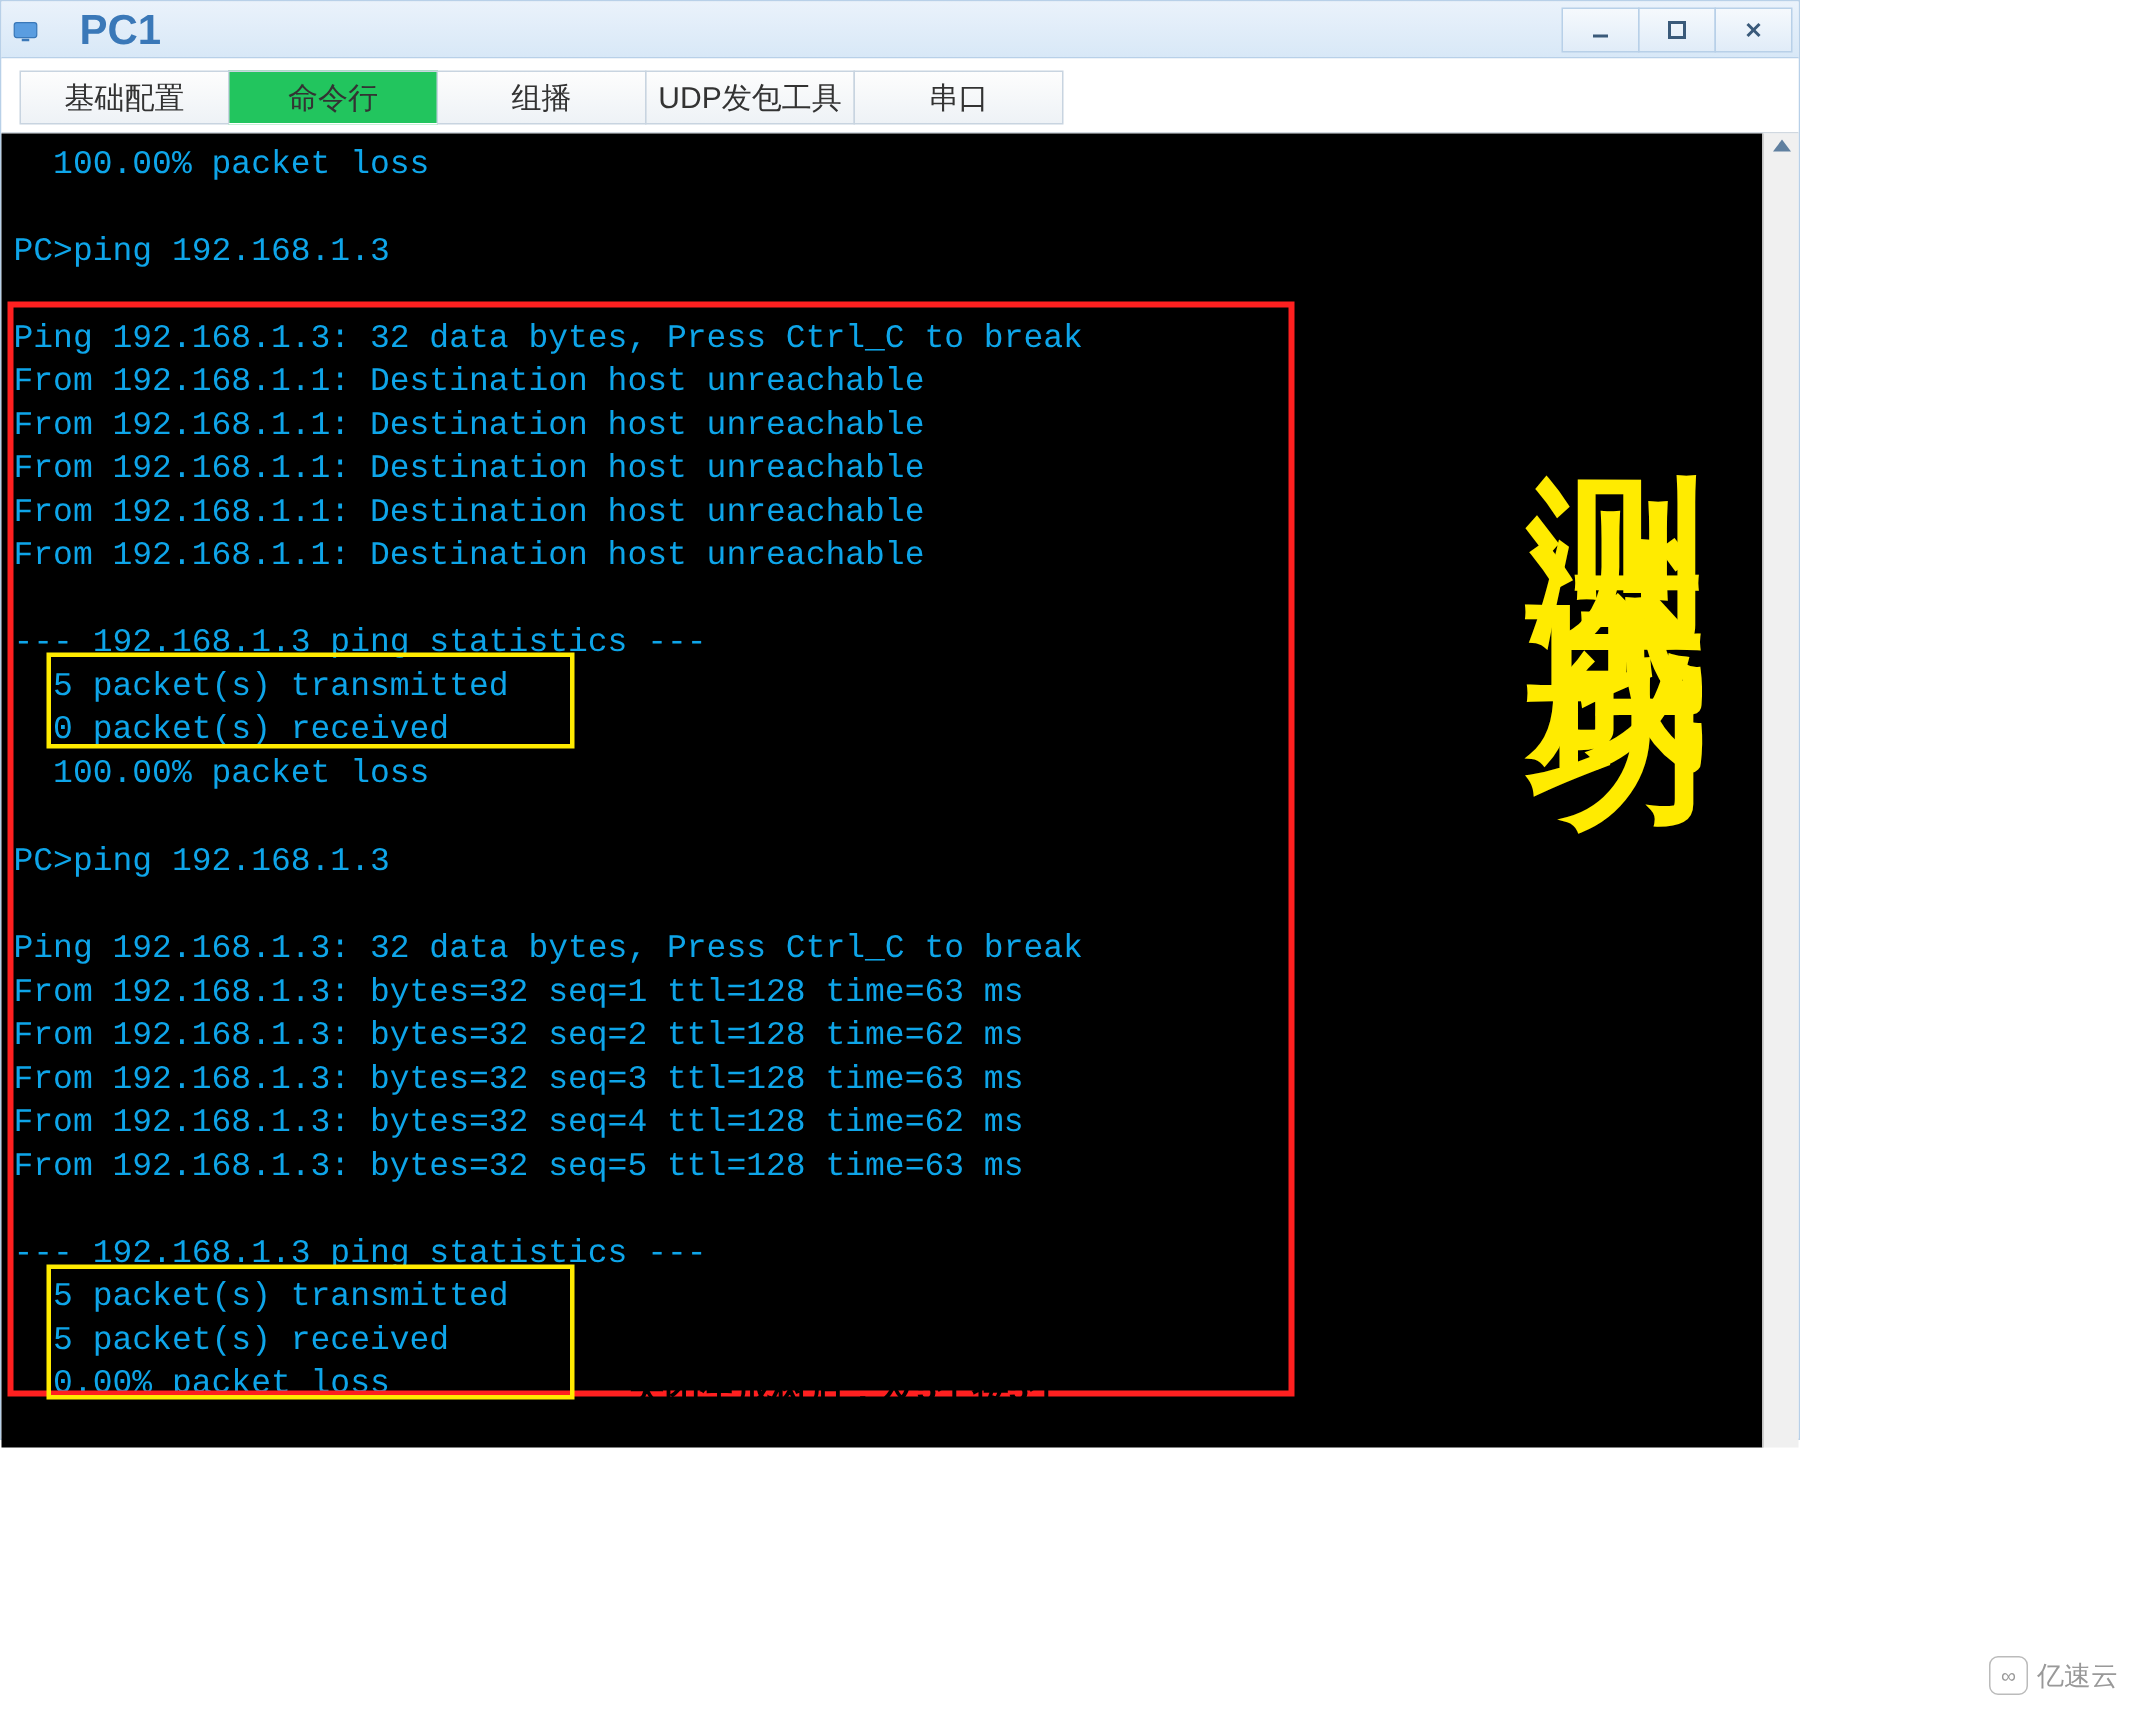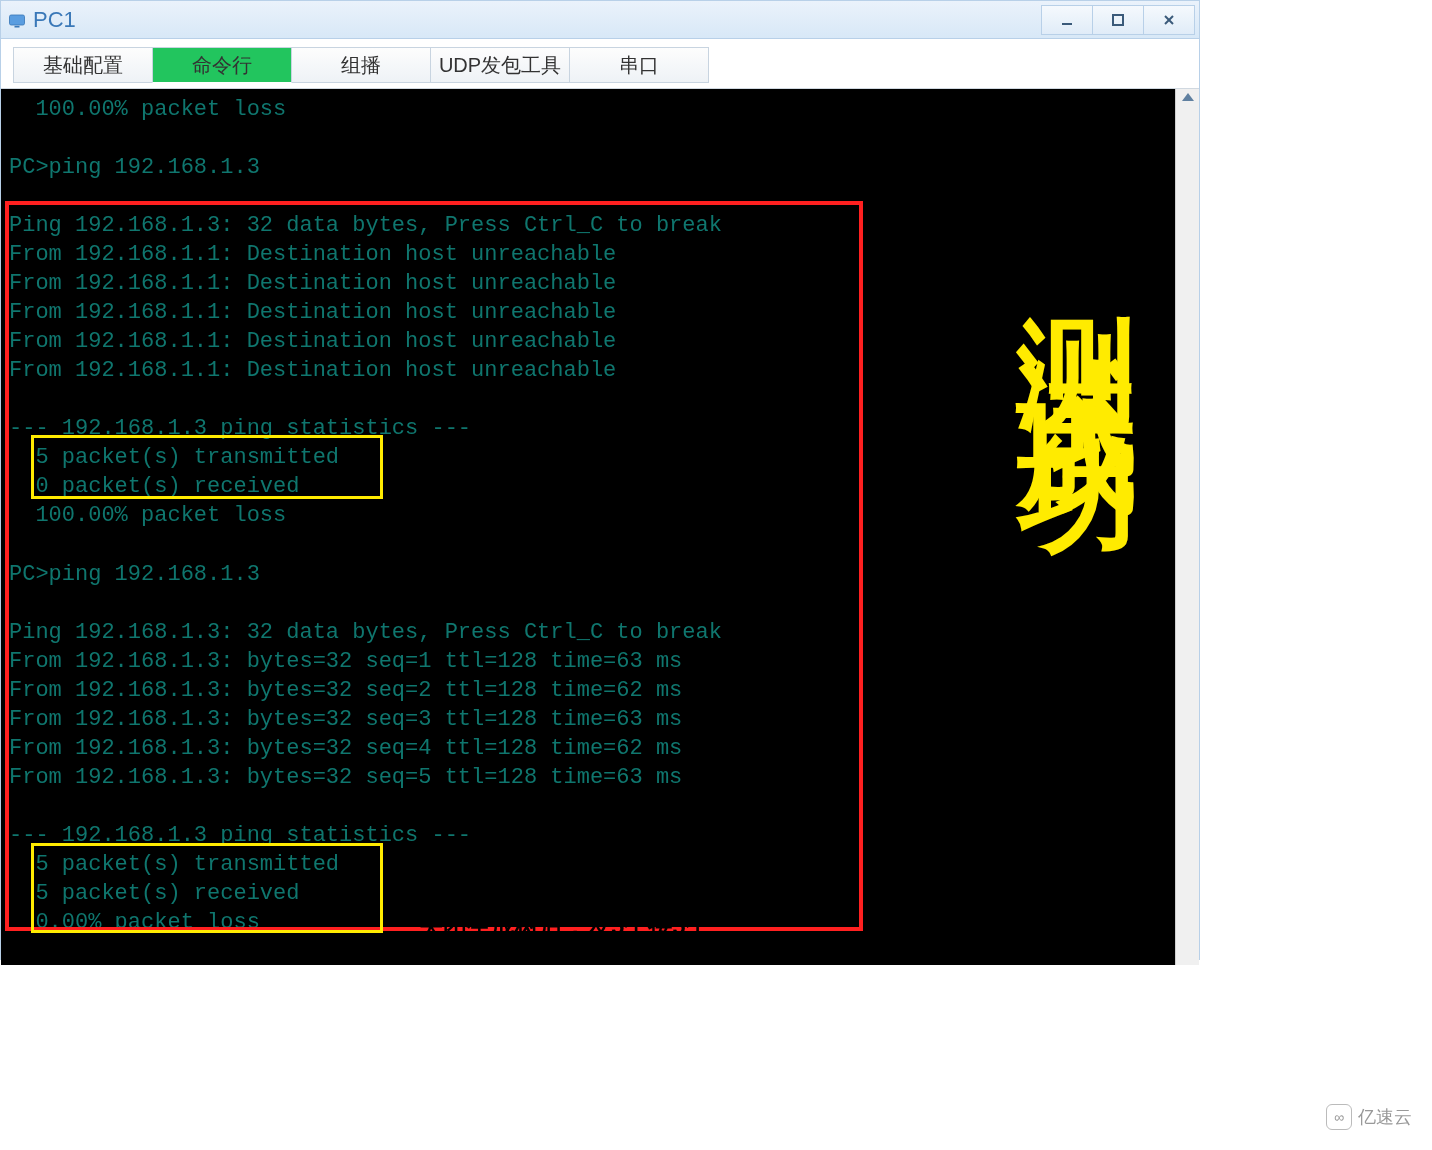--- a/index.html
+++ b/index.html
@@ -27,21 +27,21 @@
       justify-content: space-between;
       padding: 0 4px 0 6px;
     }
     .title-left { display: flex; align-items: center; gap: 6px; }
     .app-icon {
       width: 20px; height: 20px;
       display: inline-flex; align-items: center; justify-content: center;
     }
     .app-icon svg { width: 20px; height: 20px; }
     .title-text {
-      color: #3a78b8; font-size: 22px; font-weight: 400;
+      color: #3a78b8; font-size: 28px; font-weight: 700; margin-left: 20px;
     }
     .title-controls { display: flex; gap: 0; }
     .title-btn {
       width: 52px; height: 30px;
       background: linear-gradient(#f5f9fd, #e0ecf8);
       border: 1px solid #b8d0e8;
       display: flex; align-items: center; justify-content: center;
       font-size: 18px; color: #3a5a7a;
       margin-left: -1px;
     }
@@ -68,21 +68,21 @@
       position: relative; z-index: 2;
     }
     .terminal-wrap {
       position: relative;
       display: flex;
       height: calc(100% - 82px);
     }
     .terminal {
       flex: 1;
       background: #000;
-      color: #0f766e;
+      color: #0ea5e9;
       font-family: "Consolas", "Courier New", monospace;
       font-size: 22px;
       line-height: 1.32;
       padding: 6px 8px;
       white-space: pre;
       overflow: hidden;
       position: relative;
     }
     .scrollbar {
       width: 24px;

